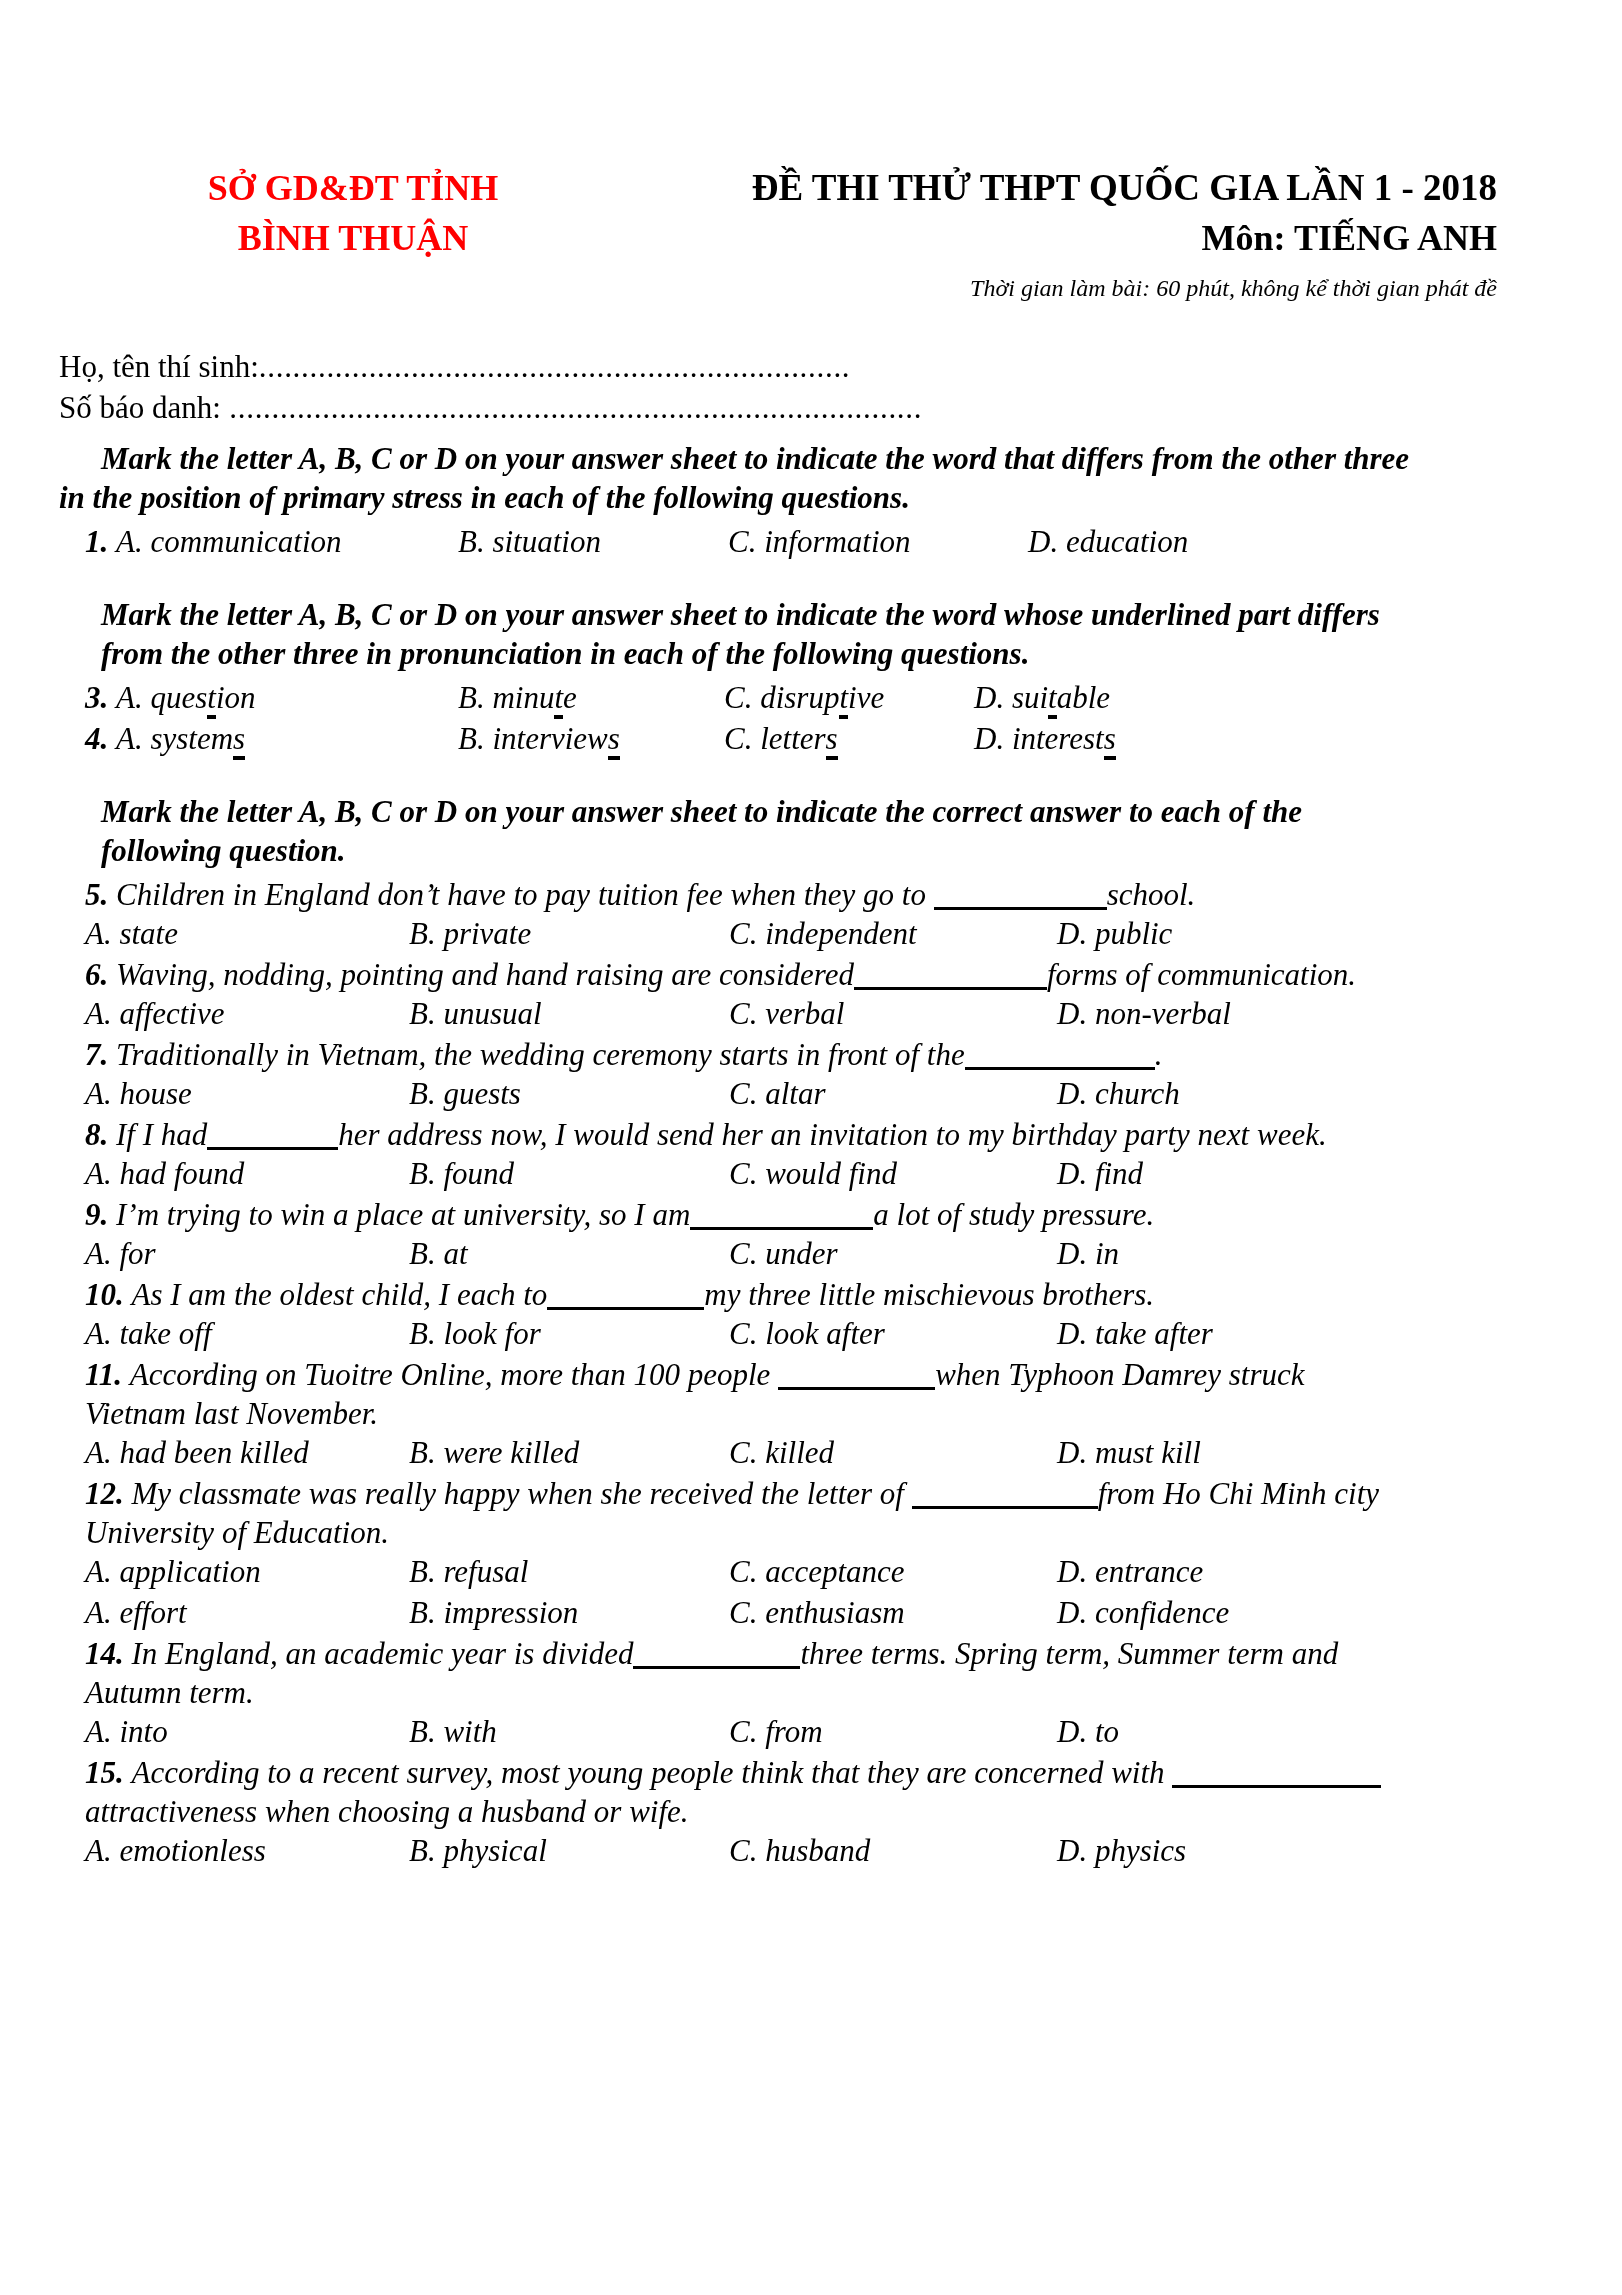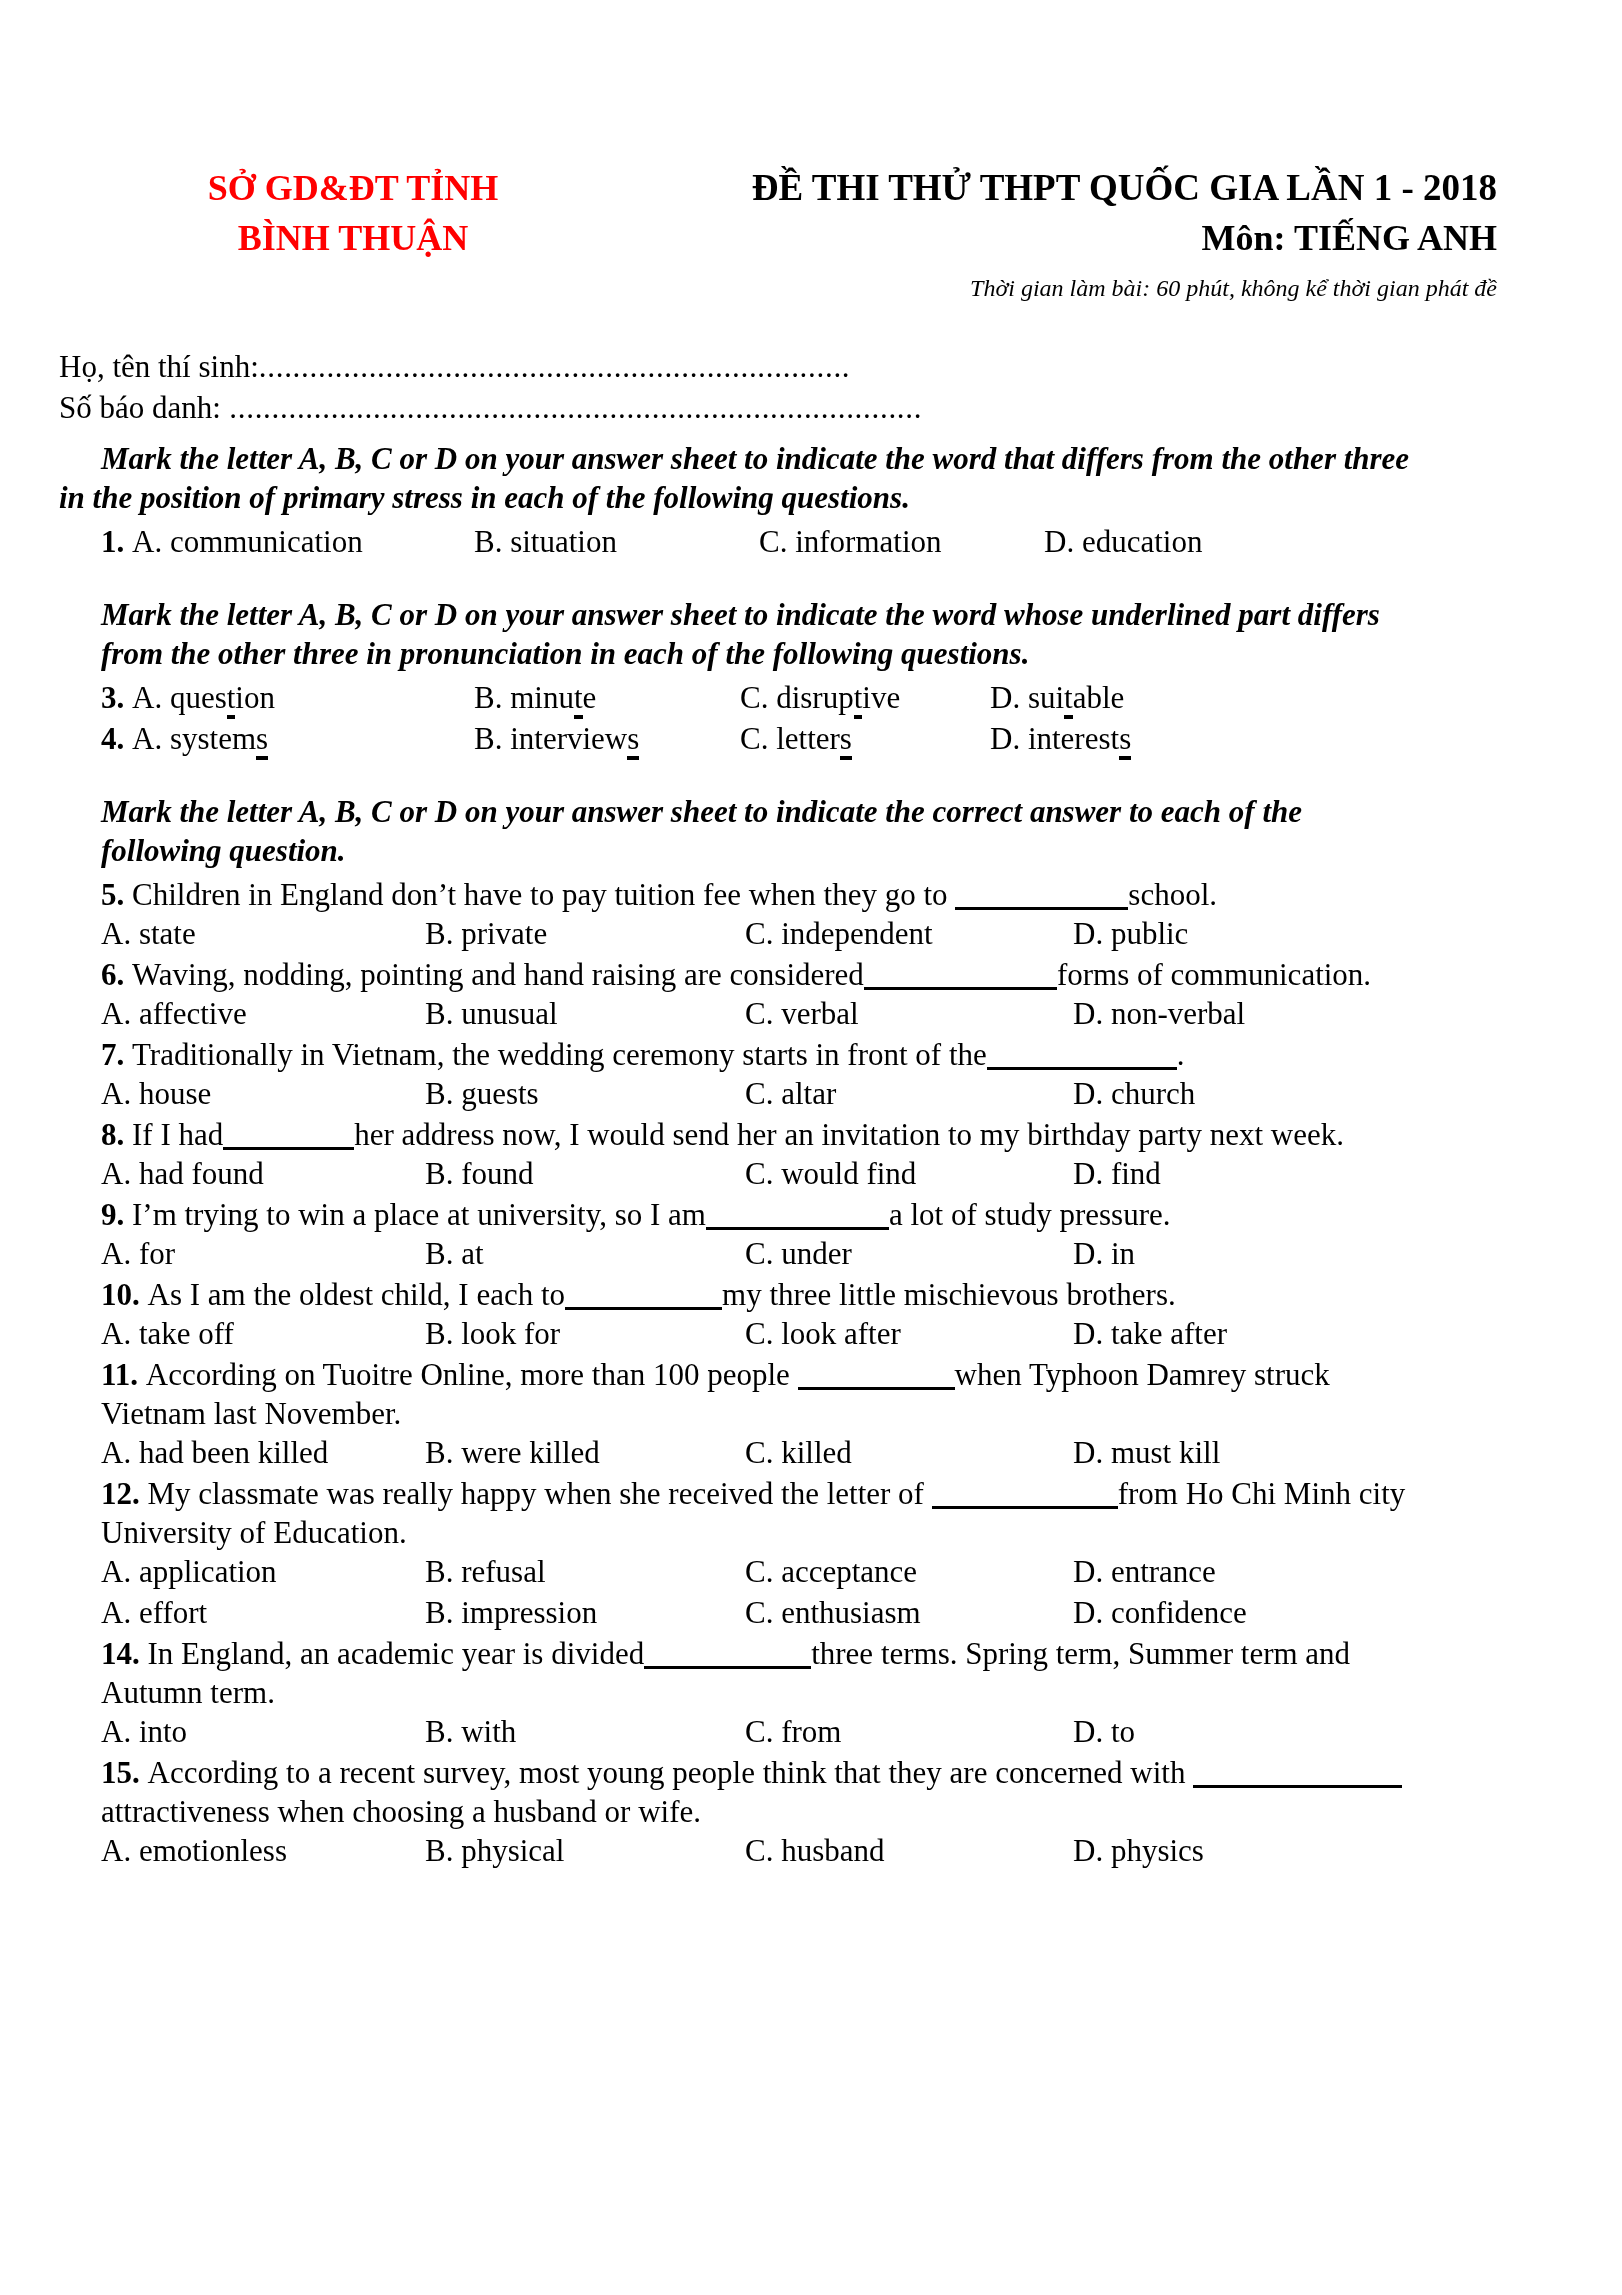--- a/index.html
+++ b/index.html
@@ -17,21 +17,21 @@
   .subject{font-weight:bold;font-size:36px;line-height:50px;}
   .time-note{font-style:italic;font-size:24px;line-height:50px;white-space:nowrap;}
   .info-line{line-height:41px;white-space:nowrap;}
   #sections{margin-top:10.5px;}
   .section{margin-bottom:34px;}
   .section:last-child{margin-bottom:0;}
   .sec-head{font-weight:bold;font-style:italic;margin-bottom:5.2px;}
   .sec-head.ind{margin-left:42px;}
   .head-line,.stem-line{white-space:nowrap;}
   .head-line.fin{padding-left:42px;}
-  .q-block{margin-left:42px;margin-bottom:2px;}
+  .q-block{margin-left:26px;margin-bottom:2px;font-style:italic;}
   .qnum{font-weight:bold;}
   .opt-row{position:relative;height:39px;}
   .opt{position:absolute;top:0;white-space:nowrap;}
   .blank{display:inline-block;border-bottom:3.3px solid #000;position:relative;top:4.6px;}
   .ul{border-bottom:4.6px solid #000;}
   .dots{letter-spacing:0.7px;}
   .footer-glyph{position:absolute;left:77px;top:2274px;width:17px;height:6.5px;}
 </style>
 </head>
 <body>
@@ -60,21 +60,21 @@
   <div id="sections">
       <div class="section">
         <div class="sec-head">
           <div class="head-line jl fin" style="word-spacing: 0px;">Mark the letter A, B, C or D on your answer sheet to indicate the word that differs from the other three</div>
           <div class="head-line">in the position of primary stress in each of the following questions.</div>
         </div>
         <div class="q-block">
           <div class="opt-row">
             <span class="opt" style="left: 0px;"><span class="qnum">1. </span>A. communication</span>
             <span class="opt" style="left: 373px;">B. situation</span>
-            <span class="opt" style="left: 658px;">C. information</span>
+            <span class="opt" style="left: 643px;">C. information</span>
             <span class="opt" style="left: 943px;">D. education</span>
           </div>
         </div>
       </div>
       <div class="section">
         <div class="sec-head ind">
           <div class="head-line jl" style="word-spacing: 0px;">Mark the letter A, B, C or D on your answer sheet to indicate the word whose underlined part differs</div>
           <div class="head-line">from the other three in pronunciation in each of the following questions.</div>
         </div>
         <div class="q-block">

